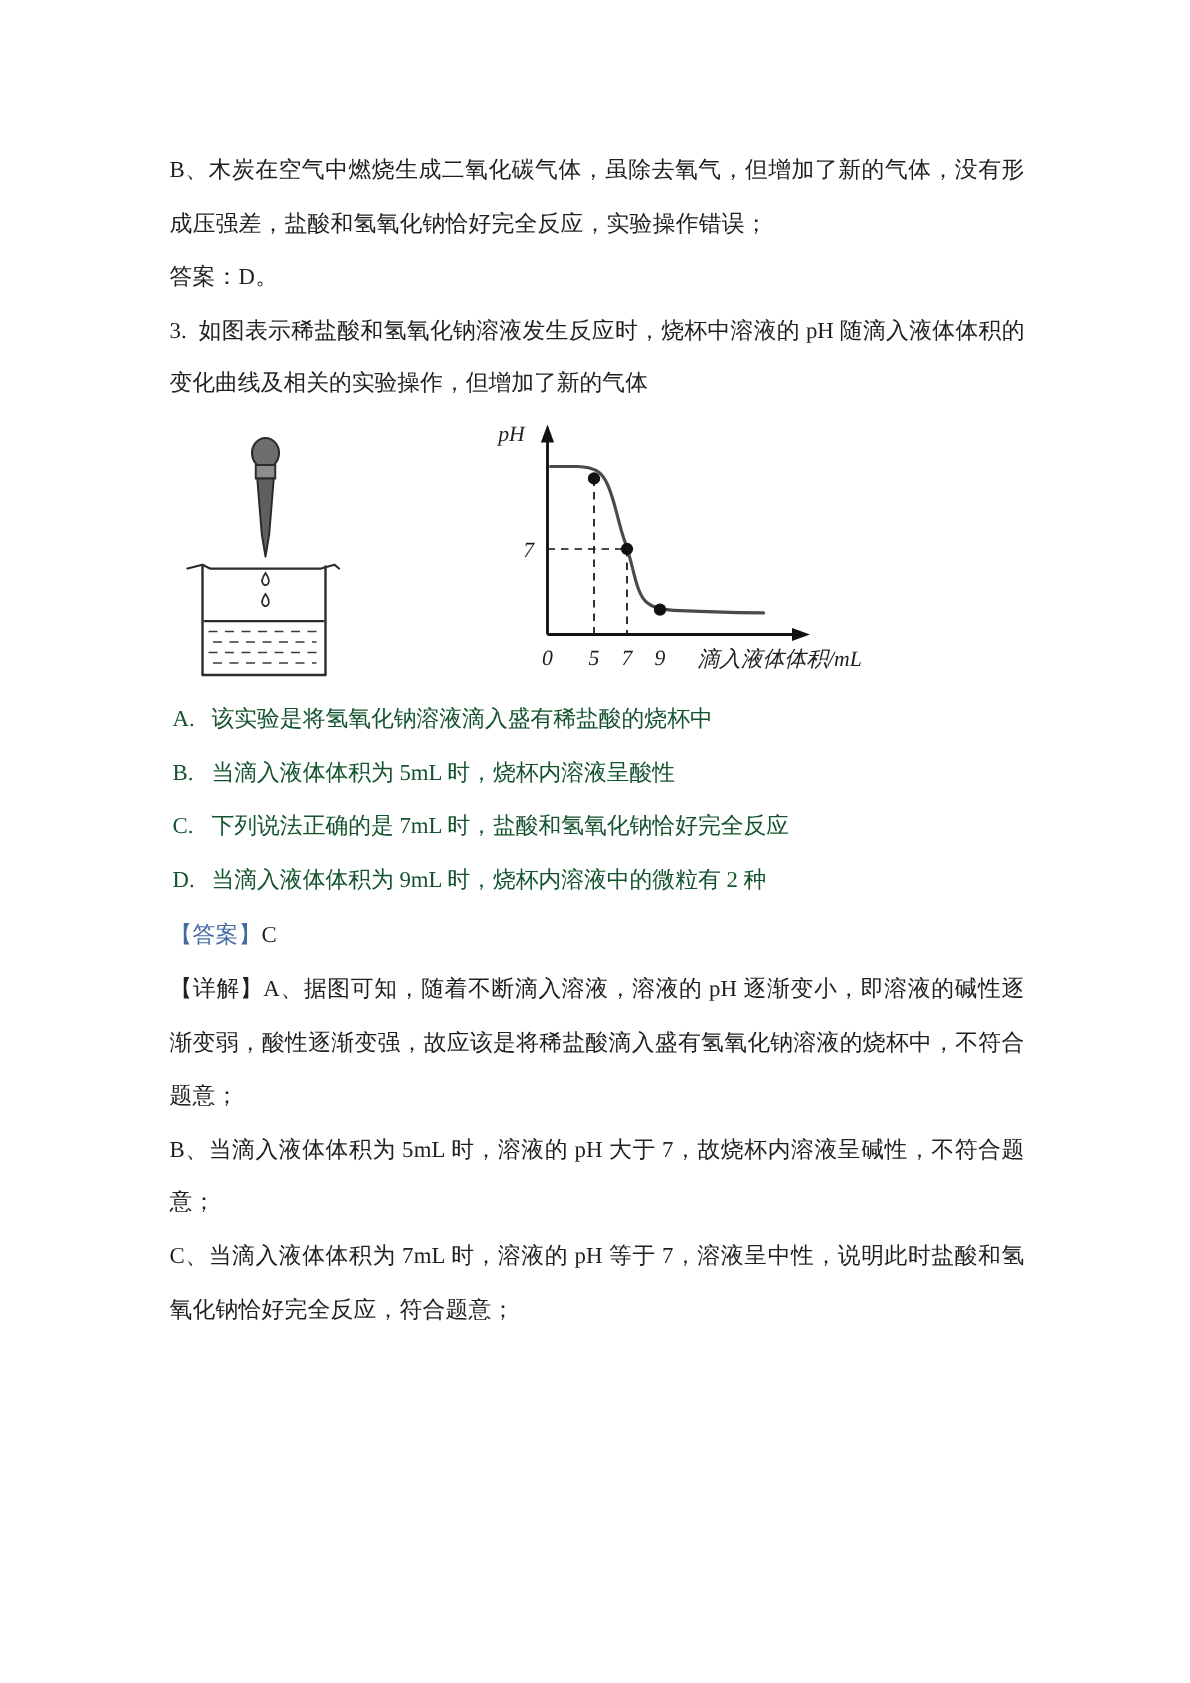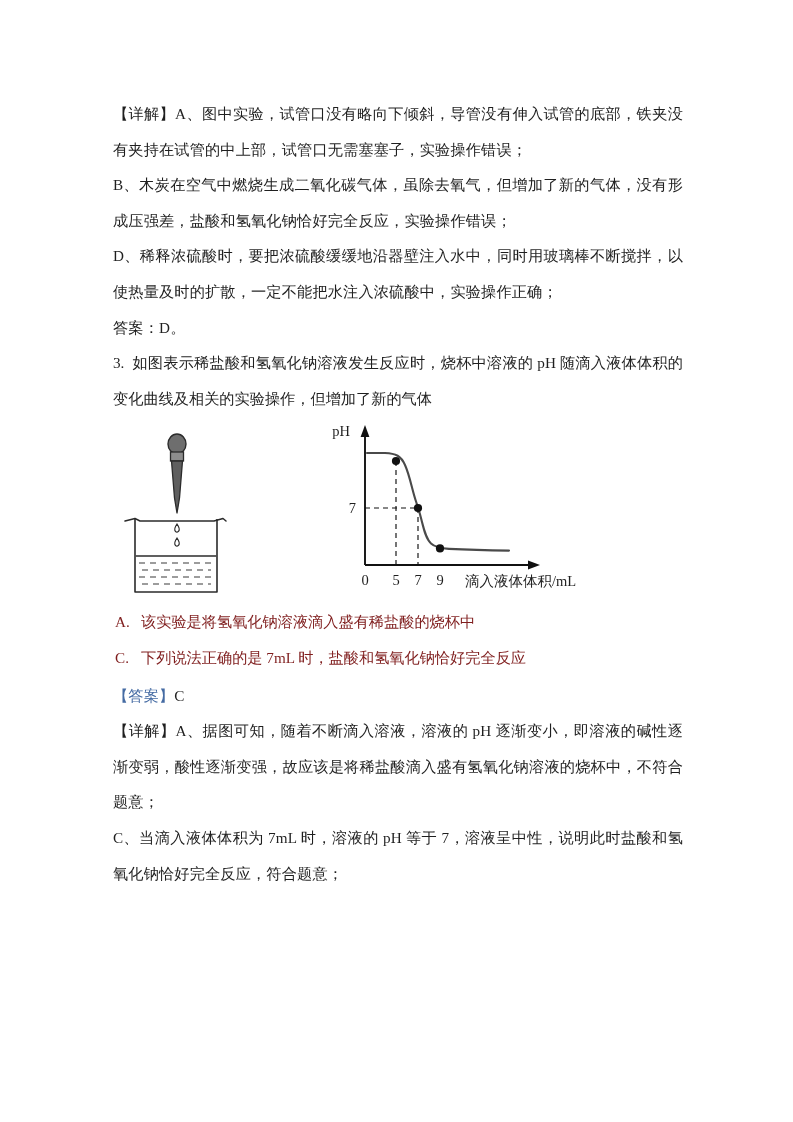--- a/index.html
+++ b/index.html
@@ -35,57 +35,56 @@
     letter-spacing: 0.15px;
     color: #1f1f1f;
     margin: 0;
   }
   .label-blue {
     color: #456ba3;
   }
   .opt {
     font-size: 15.2px;
     line-height: 35.6px;
-    color: #7f1d1d;
+    color: #14532d;
     margin: 0;
     padding-left: 2px;
   }
   .opt .opt-key {
     display: inline-block;
     min-width: 26px;
   }
   .q-line {
     font-size: 15.2px;
     line-height: 35.6px;
     text-align: justify;
     text-justify: inter-ideograph;
     color: #1f1f1f;
     margin: 0;
   }
   .figure {
     position: relative;
     height: 182px;
     width: 570px;
     margin: 4px 0 2px 0;
+    font-style: italic;
   }
   .figure svg { display: block; }
   .ans-block { margin-top: 2px; }
 </style>
 </head>
 <body>
 
 <div class="page">
   <div class="content">
 
-    <p class="para"><span class="exp-tag">【详解】</span><span>A、图中实验，试管口没有略向下倾斜，导管没有伸入试管的底部，铁夹没有夹持在试管的中上部，试管口无需塞塞子，实验操作错误；</span></p>
 
     <p class="para">B、木炭在空气中燃烧生成二氧化碳气体，虽除去氧气，但增加了新的气体，没有形成压强差，盐酸和氢氧化钠恰好完全反应，实验操作错误；</p>
 
 
-    <p class="para">D、稀释浓硫酸时，要把浓硫酸缓缓地沿器壁注入水中，同时用玻璃棒不断搅拌，以使热量及时的扩散，一定不能把水注入浓硫酸中，实验操作正确；</p>
 
     <p class="para">答案：D。</p>
 
     <p class="q-line"><span>3.</span>&nbsp;&nbsp;<span>如图表示稀盐酸和氢氧化钠溶液发生反应时，烧杯中溶液的 pH 随滴入液体体积的变化曲线及相关的实验操作，但增加了新的气体</span></p>
 
     <div class="figure">
       <svg width="570" height="182" viewBox="0 0 570 182" xmlns="http://www.w3.org/2000/svg">
 
         <g>
 
@@ -154,27 +153,30 @@
           <text x="305" y="165" font-family="Liberation Serif, serif" font-size="14.5" fill="#1f1f1f" text-anchor="middle">7</text>
           <text x="327" y="165" font-family="Liberation Serif, serif" font-size="14.5" fill="#1f1f1f" text-anchor="middle">9</text>
 
           <text x="352" y="166" font-family="Liberation Serif, serif" font-size="14.5" fill="#1f1f1f">滴入液体体积/mL</text>
         </g>
       </svg>
     </div>
 
     <p class="opt"><span class="opt-key">A.</span><span>该实验是将氢氧化钠溶液滴入盛有稀盐酸的烧杯中</span></p>
 
+    <p class="opt"><span class="opt-key">B.</span><span>当滴入液体体积为 5mL 时，烧杯内溶液呈酸性</span></p>
 
     <p class="opt"><span class="opt-key">C.</span><span>下列说法正确的是 7mL 时，盐酸和氢氧化钠恰好完全反应</span></p>
 
+    <p class="opt"><span class="opt-key">D.</span><span>当滴入液体体积为 9mL 时，烧杯内溶液中的微粒有 2 种</span></p>
 
     <div class="ans-block">
       <p class="para"><span class="label-blue">【答案】</span><span>C</span></p>
     </div>
 
     <p class="para"><span>【详解】</span><span>A、据图可知，随着不断滴入溶液，溶液的 pH 逐渐变小，即溶液的碱性逐渐变弱，酸性逐渐变强，故应该是将稀盐酸滴入盛有氢氧化钠溶液的烧杯中，不符合题意；</span></p>
 
+    <p class="para">B、当滴入液体体积为 5mL 时，溶液的 pH 大于 7，故烧杯内溶液呈碱性，不符合题意；</p>
 
     <p class="para">C、当滴入液体体积为 7mL 时，溶液的 pH 等于 7，溶液呈中性，说明此时盐酸和氢氧化钠恰好完全反应，符合题意；</p>
 
   </div>
 </div>
 
 </body></html>

